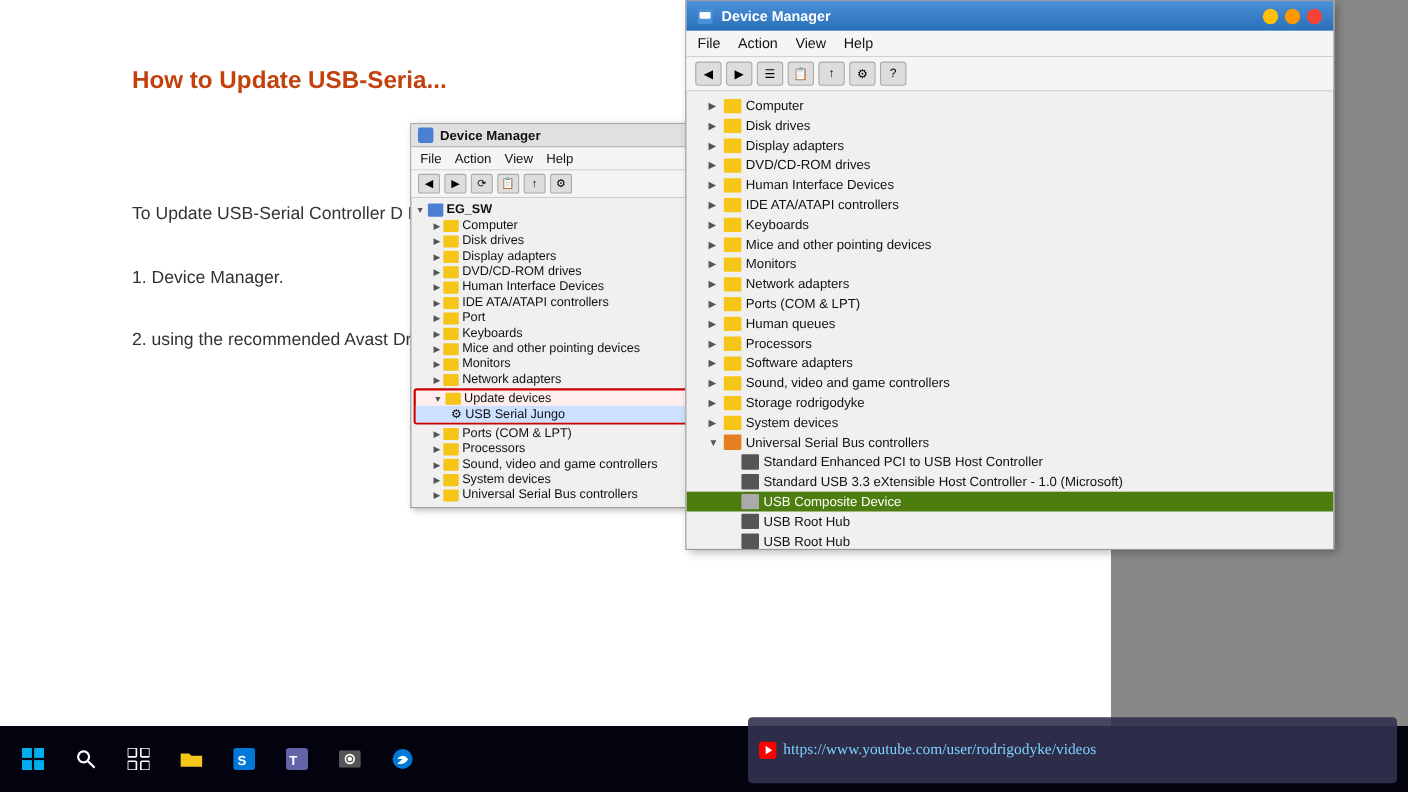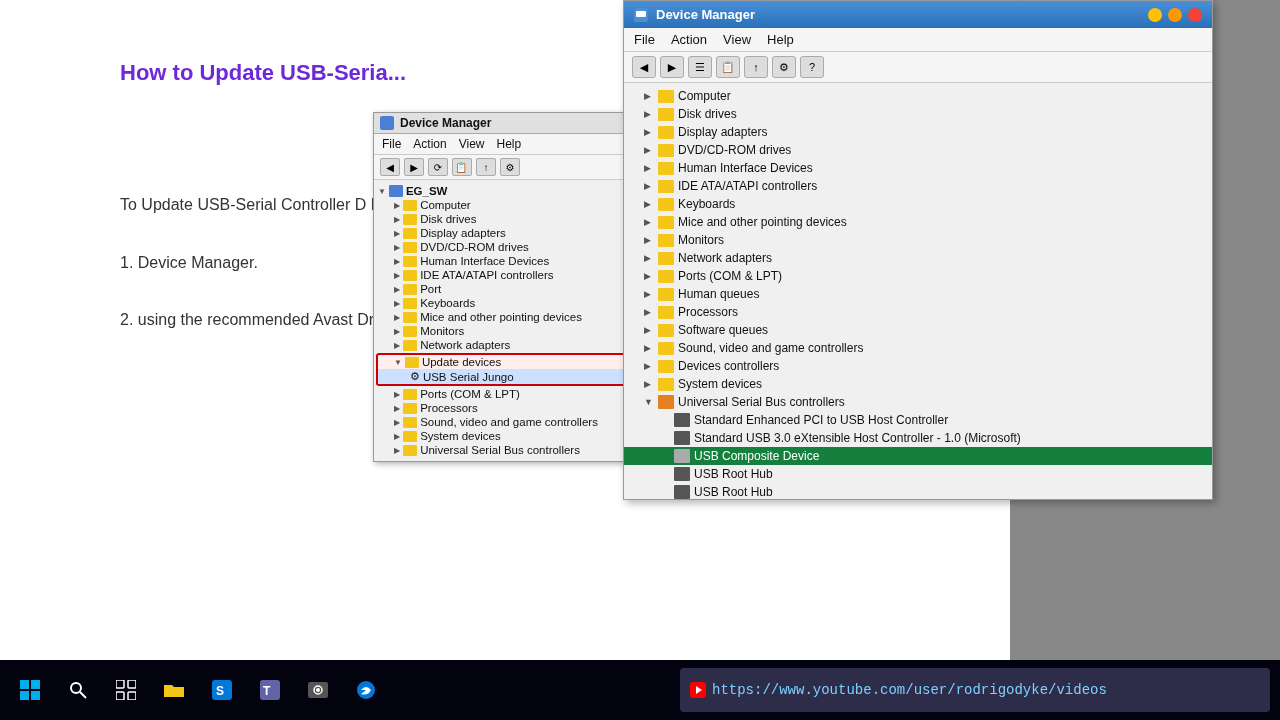--- a/index.html
+++ b/index.html
@@ -27,22 +27,22 @@
       top: 0; left: 80px;
       width: 920px;
       height: 660px;
       background: #ffffff;
       padding: 60px 20px 20px 20px;
     }
 
     .article-title {
       font-size: 22px;
       font-weight: bold;
-      color: #6d28d9;
-      margin-bottom: 30px;
+      color: #c2410c;
+      margin-bottom: 20px;
       padding-left: 20px;
     }
 
     .article-body {
       font-size: 16px;
       color: #333;
       line-height: 1.8;
       padding-left: 20px;
     }
 
@@ -248,21 +248,21 @@
     .dm-large-tree-subitem {
       display: flex;
       align-items: center;
       gap: 4px;
       padding: 2px 6px 2px 36px;
       color: #111;
       cursor: pointer;
     }
 
     .dm-large-tree-subitem.selected {
-      background: #15803d;
+      background: #4d7c0f;
       color: white;
     }
 
     .folder-icon-lg {
       width: 16px;
       height: 13px;
       background: #f5c518;
       border-radius: 1px;
       flex-shrink: 0;
     }
@@ -305,29 +305,29 @@
       cursor: pointer;
       color: white;
       font-size: 18px;
     }
 
     .url-bar {
       position: absolute;
       bottom: 8px;
       left: 680px;
       right: 10px;
-      height: 44px;
+      height: 60px;
       background: rgba(50,50,80,0.9);
       border-radius: 4px;
       display: flex;
       align-items: center;
       padding: 0 10px;
       color: #7ecfff;
       font-size: 14px;
-      font-family: Liberation Mono, monospace;
+      font-family: Liberation Serif, serif;
     }
   </style>
 </head>
 <body>
 
 <div class="bg-article"></div>
 
 <div class="right-gray"></div>
 
 <div class="article-content">
@@ -555,31 +555,31 @@
       <span>Human queues</span>
     </div>
     <div class="dm-large-tree-item">
       <span class="chevron-lg">▶</span>
       <div class="folder-icon-lg"></div>
       <span>Processors</span>
     </div>
     <div class="dm-large-tree-item">
       <span class="chevron-lg">▶</span>
       <div class="folder-icon-lg"></div>
-      <span>Software queues</span>
+      <span>Software adapters</span>
     </div>
     <div class="dm-large-tree-item">
       <span class="chevron-lg">▶</span>
       <div class="folder-icon-lg"></div>
       <span>Sound, video and game controllers</span>
     </div>
     <div class="dm-large-tree-item">
       <span class="chevron-lg">▶</span>
       <div class="folder-icon-lg"></div>
-      <span>Devices controllers</span>
+      <span>Storage rodrigodyke</span>
     </div>
     <div class="dm-large-tree-item">
       <span class="chevron-lg">▶</span>
       <div class="folder-icon-lg"></div>
       <span>System devices</span>
     </div>
 
     <div class="dm-large-tree-item">
       <span class="chevron-lg">▼</span>
       <div style="width:16px;height:14px;background:#e67e22;border-radius:1px;flex-shrink:0;"></div>
@@ -587,21 +587,21 @@
     </div>
 
     <div class="dm-large-tree-subitem">
       <span class="chevron-lg"></span>
       <div class="usb-device-icon"></div>
       <span>Standard Enhanced PCI to USB Host Controller</span>
     </div>
     <div class="dm-large-tree-subitem">
       <span class="chevron-lg"></span>
       <div class="usb-device-icon"></div>
-      <span>Standard USB 3.0 eXtensible Host Controller - 1.0 (Microsoft)</span>
+      <span>Standard USB 3.3 eXtensible Host Controller - 1.0 (Microsoft)</span>
     </div>
     <div class="dm-large-tree-subitem selected">
       <span class="chevron-lg"></span>
       <div style="width:16px;height:14px;background:#aaa;border-radius:1px;flex-shrink:0;"></div>
       <span>USB Composite Device</span>
     </div>
     <div class="dm-large-tree-subitem">
       <span class="chevron-lg"></span>
       <div class="usb-device-icon"></div>
       <span>USB Root Hub</span>

